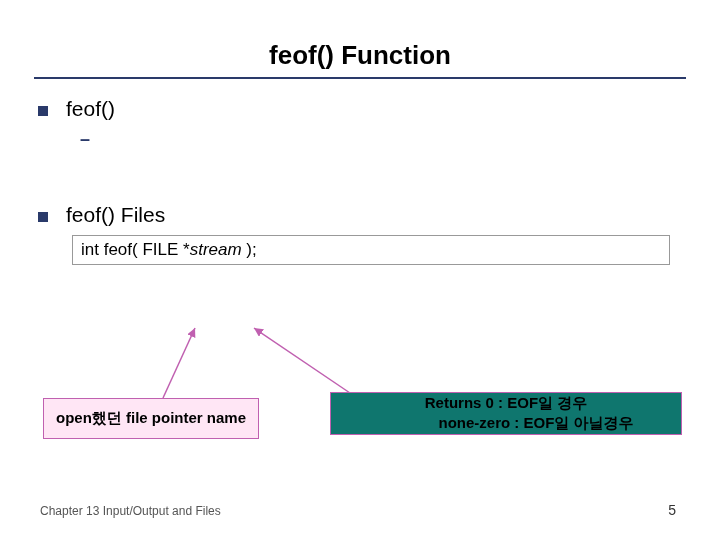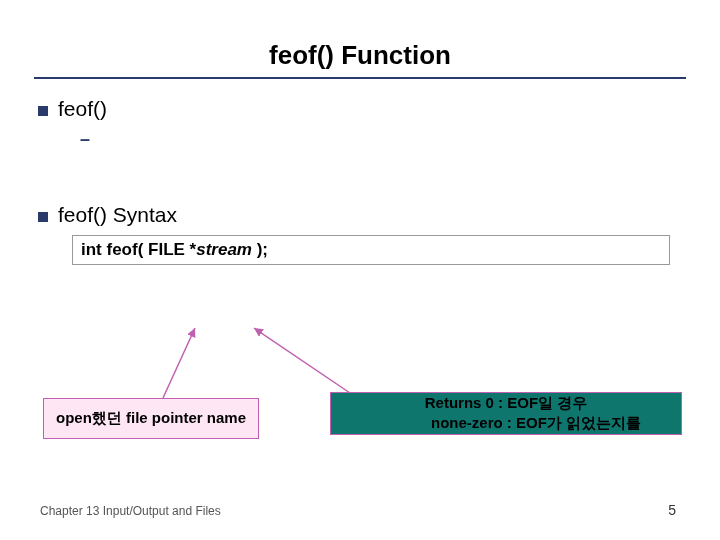--- a/index.html
+++ b/index.html
@@ -23,21 +23,21 @@
     font-weight: bold;
     color: #000;
     padding-bottom: 6px;
     border-bottom: 2.5px solid #2a3a6a;
     margin: 16px auto 18px auto;
     width: 100%;
   }
   .bullet1 {
     display: flex;
     align-items: flex-start;
-    gap: 10px;
+    gap: 18px;
     font-size: 21px;
     color: #000;
     margin-bottom: 6px;
     margin-left: 4px;
   }
   .sq {
     width: 10px;
     height: 10px;
     background: #2a3a6a;
     margin-top: 9px;
@@ -62,21 +62,21 @@
     flex-shrink: 0;
   }
   .gap1 { height: 48px; }
   .code-box {
     margin: 8px 0 4px 38px;
     width: 598px;
     border: 1px solid #999;
     padding: 4px 8px;
     font-size: 17px;
     font-family: "Tahoma", sans-serif;
-    font-weight: bold;
+    font-weight: normal;
     background: #fff;
   }
   .em { font-style: italic; }
   .annot-row {
     position: absolute;
     top: 398px;
     left: 0;
     width: 100%;
   }
   .box-left {
@@ -140,21 +140,21 @@
     <span>feof()</span>
   </div>
   <div class="bullet2">
     <span class="dash">–</span>
   </div>
 
   <div class="gap1"></div>
 
   <div class="bullet1">
     <span class="sq"></span>
-    <span>feof() Syntax</span>
+    <span>feof() Files</span>
   </div>
 
   <div class="code-box">
     <span>int feof( FILE *</span><span class="em">stream</span><span> );</span>
   </div>
 
   <svg class="arrows">
     <defs>
       <marker id="ah" markerWidth="8" markerHeight="8" refX="6" refY="3" orient="auto">
         <path d="M0,0 L6,3 L0,6 Z" fill="#c060b0"></path>
@@ -163,20 +163,20 @@
     <line x1="163" y1="80" x2="195" y2="10" stroke="#c060b0" stroke-width="1.5" marker-end="url(#ah)"></line>
     <line x1="350" y1="75" x2="254" y2="10" stroke="#c060b0" stroke-width="1.5" marker-end="url(#ah)"></line>
   </svg>
 
   <div class="annot-row">
     <div class="box-left">
       <span>open했던 file pointer name</span>
     </div>
     <div class="box-right">
       <div>Returns  0              : EOF일 경우</div>
-      <div class="r2">none-zero : EOF가 읽었는지를</div>
+      <div class="r2">none-zero : EOF일 아닐경우</div>
     </div>
   </div>
 
   <div class="footer">Chapter 13  Input/Output and Files</div>
   <div class="pagenum">5</div>
 
 </div>
 
 </body></html>

